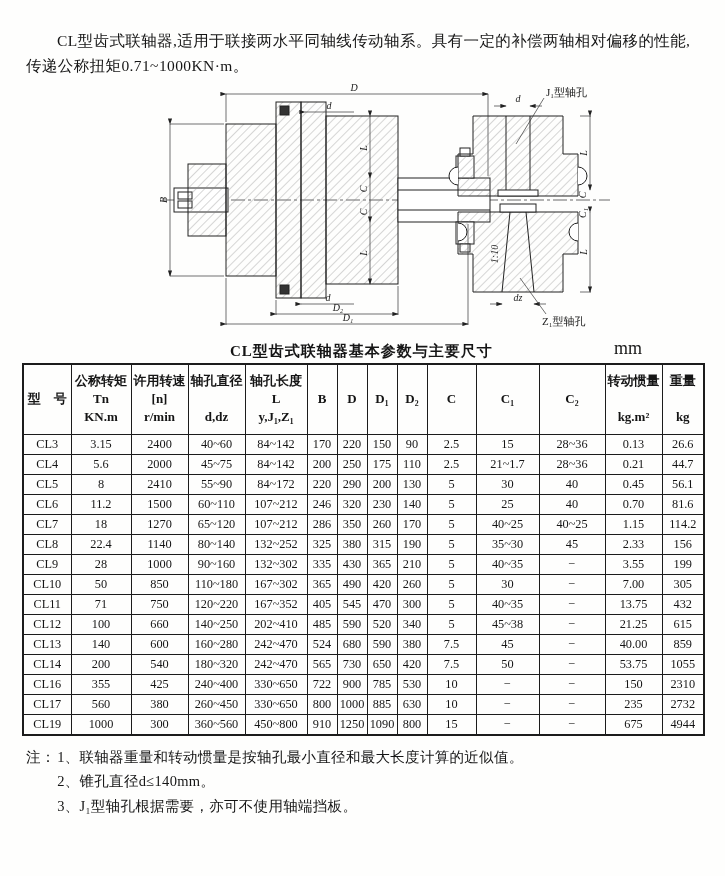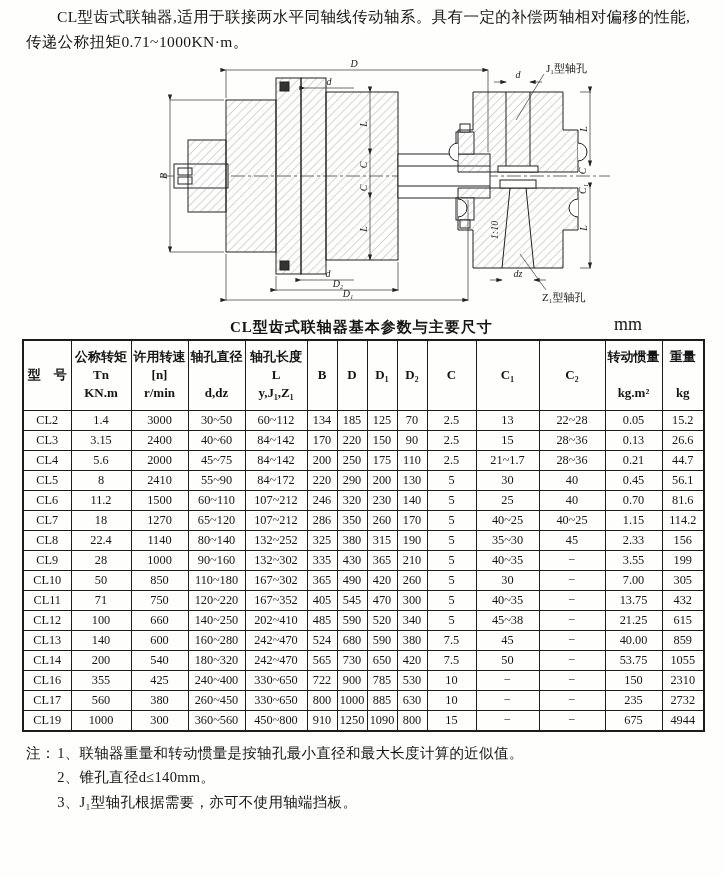--- a/index.html
+++ b/index.html
@@ -2,21 +2,21 @@
 <html><head>
 <meta charset="utf-8">
 <style>
   * { margin:0; padding:0; box-sizing:border-box; }
   html,body { background:#ffffff; }
   body {
     width:725px; height:876px;
     font-family:"Liberation Serif","DejaVu Serif",serif;
     color:#151515; position:relative; overflow:hidden;
   }
-  .page { width:725px; height:876px; background:#fefefdff; padding-top:2px; }
+  .page { width:725px; height:876px; background:#fefefdff; padding-top:26px; }
 
   .intro {
     margin:2px 22px 0 26px;
     font-size:15.5px; line-height:25px;
     text-indent:2em; letter-spacing:0.4px;
   }
 
   .diagram-wrap { margin-top:4px; height:250px; position:relative; }
   .diagram-wrap svg { position:absolute; left:158px; top:0; }
   .dimtxt { font-size:10px; font-style:italic; font-family:"Liberation Serif",serif; fill:#222; }
@@ -214,36 +214,20 @@
           <th>转动惯量
 
 kg.m²</th>
           <th>重量
 
 kg</th>
         </tr>
     </thead>
     <tbody>
         <tr>
-          <td>CL2</td>
-          <td>1.4</td>
-          <td>3000</td>
-          <td>30~50</td>
-          <td>60~112</td>
-          <td>134</td>
-          <td>185</td>
-          <td>125</td>
-          <td>70</td>
-          <td>2.5</td>
-          <td>13</td>
-          <td>22~28</td>
-          <td>0.05</td>
-          <td>15.2</td>
-        </tr>
-        <tr>
           <td>CL3</td>
           <td>3.15</td>
           <td>2400</td>
           <td>40~60</td>
           <td>84~142</td>
           <td>170</td>
           <td>220</td>
           <td>150</td>
           <td>90</td>
           <td>2.5</td>

